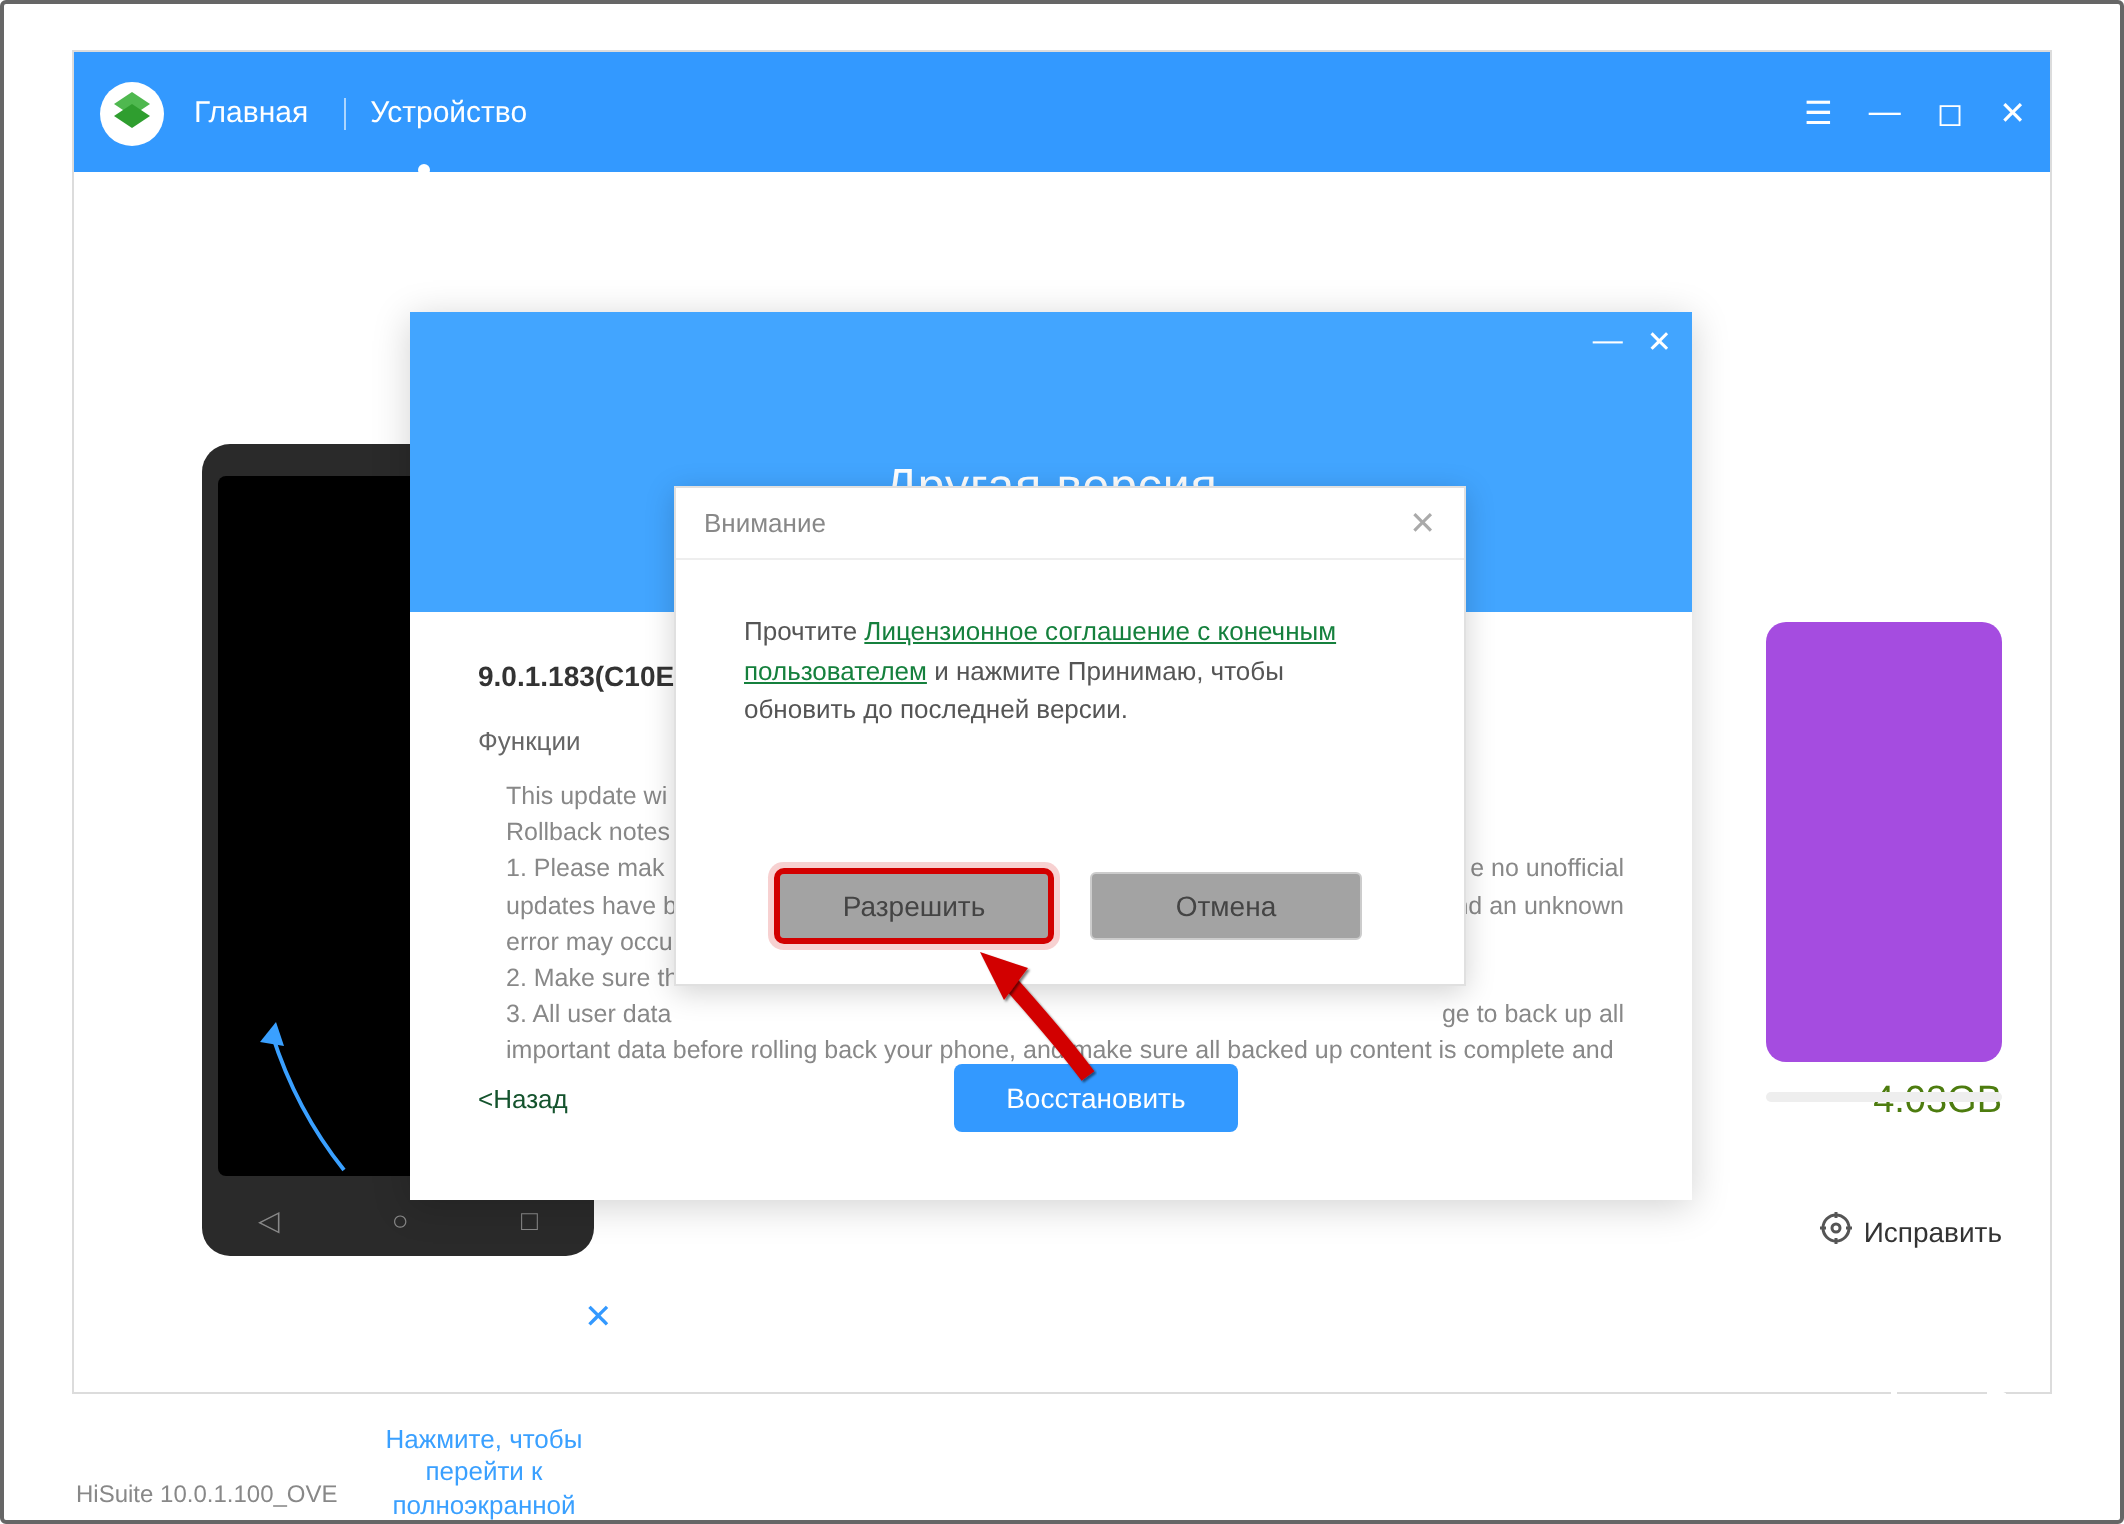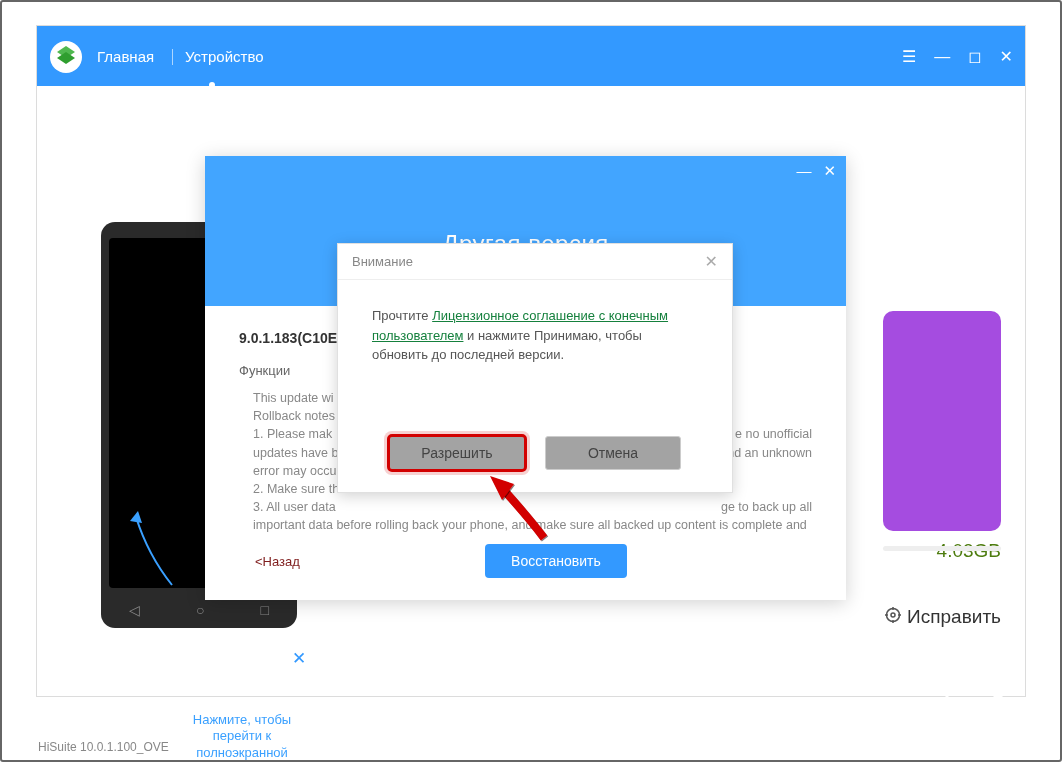--- a/index.html
+++ b/index.html
@@ -13,33 +13,33 @@
   .nav-active-dot { position:absolute; top:56px; left:172px; width:6px; height:6px; border-radius:50%; background:#fff;}
   .win-controls { margin-left: auto; display: flex; gap: 18px; }
   .win-controls span { cursor: pointer; font-size: 16px; color:#fff; display:flex; align-items:center;}
   .content { position: absolute; left: 0; top: 60px; right: 0; bottom: 0; background: #fff; }
   .phone { position: absolute; left: 64px; top: 136px; width: 196px; height: 406px; background: #2a2a2a; border-radius: 14px; padding:16px 8px 28px;}
   .phone-screen { width:100%; height:350px; background:#000; border-radius:4px;}
   .phone-bottom { position:absolute; bottom:10px; left:0; right:0; display:flex; justify-content:space-around; color:#888; font-size:14px;}
   .side-panel { position:absolute; right:24px; top:225px; width:118px; height:220px; background:#a54ce0; border-radius:10px;}
   .side-panel-size { position:absolute; right:24px; top:454px; font-size:19px; color:#4d7c0f; }
   .side-panel-bar { position:absolute; right:24px; top:460px; width:118px; height:5px; background:#eee; border-radius:3px;}
-  .fix-btn { position:absolute; right:24px; top:520px; display:flex; align-items:center; gap:6px; font-size:19px; color:#333; cursor:pointer;}
+  .fix-btn { position:absolute; right:24px; top:520px; display:flex; align-items:center; gap:6px; font-size:14px; color:#333; cursor:pointer;}
   
   .dlg1 { position:absolute; left:205px; top:156px; width:641px; height:444px; background:#fff; box-shadow:0 3px 18px rgba(0,0,0,0.18); }
   .dlg1-header { height:150px; background:#42a5ff; position:relative; text-align:center;}
   .dlg1-title { color:#fff; font-size:24px; padding-top:74px; letter-spacing:0.5px;}
   .dlg1-wincontrols { position:absolute; right:10px; top:6px; display:flex; gap:12px; color:#fff; font-size:15px;}
   .dlg1-body { padding: 22px 34px 0; font-size:13px; color:#555; line-height:1.45;}
   .dlg1-version { font-size:14px; color:#333; font-weight:600; margin-bottom:14px;}
   .dlg1-funcs { font-size:13px; color:#666; margin-bottom:8px;}
   .dlg1-notes { font-size:12.5px; color:#888; padding-left:14px;}
   .dlg1-footer { position:absolute; bottom:18px; left:0; right:0; display:flex; align-items:center; padding:0 34px;}
-  .dlg1-back { color:#7f1d1d; font-size:13px; cursor:pointer;margin-left:16px;}
-  .dlg1-restore { margin:4px auto; background:#3399ff; color:#fff; border:none; border-radius:4px; padding:9px 26px; font-size:14px; cursor:pointer;}
+  .dlg1-back { color:#14532d; font-size:13px; cursor:pointer;}
+  .dlg1-restore { margin:16px auto; background:#3399ff; color:#fff; border:none; border-radius:4px; padding:9px 26px; font-size:14px; cursor:pointer;}
   
   .phone-close { position:absolute; left:255px; top:562px; color:#3399ff; font-size:17px; cursor:pointer; }
   .phone-hint { position:absolute; left:140px; top:578px; width:130px; color:#3aa0ff; font-size:13px; text-align:center; line-height:1.25;margin-top:48px;}
   
   .dlg2 { position:absolute; left:337px; top:243px; width:396px; height:250px; background:#fff; border:1px solid #e0e0e0; box-shadow:0 3px 14px rgba(0,0,0,0.18);}
   .dlg2-header { height:36px; display:flex; align-items:center; padding:0 14px; border-bottom:1px solid #eee; color:#888; font-size:13px;}
   .dlg2-header-close { margin-left:auto; cursor:pointer; color:#aaa; font-size:16px;}
   .dlg2-body { padding: 26px 34px 0; font-size:13px; color:#555; line-height:1.5;}
   .dlg2-body a { color:#15803d; text-decoration:underline;}
   .dlg2-buttons { position:absolute; bottom:22px; left:0; right:0; display:flex; justify-content:center; gap:20px;}

